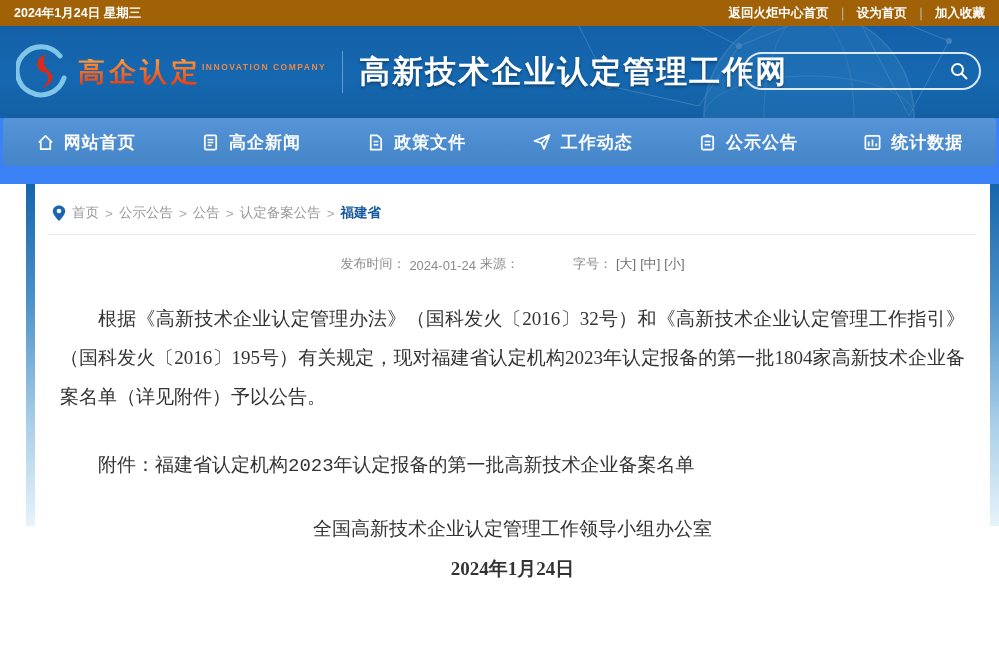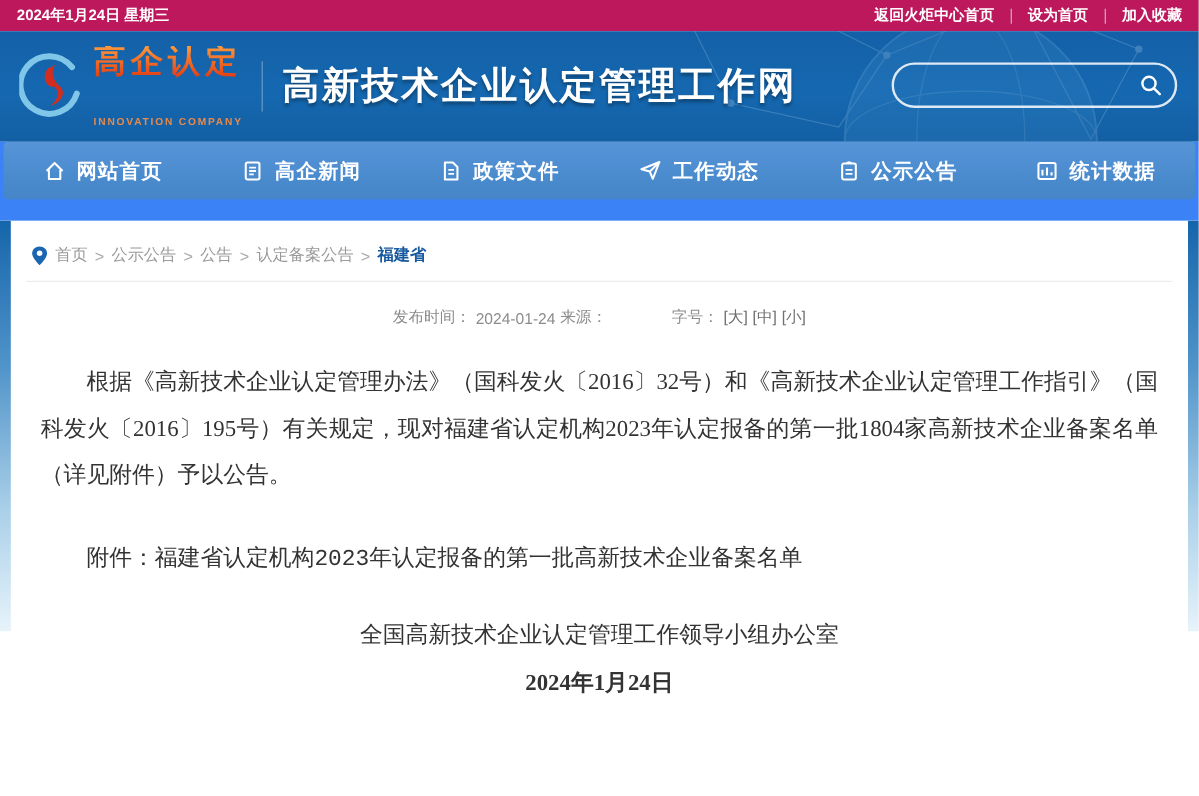--- a/index.html
+++ b/index.html
@@ -1,37 +1,37 @@
 <!DOCTYPE html>
 <html><head>
 <meta charset="utf-8">
 <style>
   * { margin:0; padding:0; box-sizing:border-box; }
   html,body { width:999px; height:663px; overflow:hidden; }
   body { font-family:"Liberation Sans","DejaVu Sans",sans-serif; background:#fff; }
 
   
   .topbar {
-    height:26px; background:#be185d; color:#fff;
+    height:26px; background:#a16207; color:#fff;
     display:flex; justify-content:space-between; align-items:center;
     padding:0 14px; font-size:12.5px; font-weight:bold;
   }
   .topbar-links { display:flex; align-items:center; gap:8px; font-weight:bold; }
   .topbar-links a { color:#fff; text-decoration:none; cursor:pointer; }
   .tb-div { color:#bcd6ef; font-weight:normal; }
 
   
   .header {
     position:relative; height:92px;
     background:linear-gradient(180deg,#1460a8 0%,#1568b0 55%,#135fa4 100%);
     display:flex; align-items:center; padding:0 16px; overflow:hidden;
   }
   .globe-deco { position:absolute; right:30px; top:-40px; opacity:.22; pointer-events:none; }
   .logo-wrap { display:flex; align-items:center; gap:10px; z-index:2; }
-  .logo-texts { display:flex; flex-direction:column; line-height:1;gap:28px; }
+  .logo-texts { display:flex; flex-direction:row; line-height:1; }
   .logo-cn {
     font-size:27px; font-weight:bold; letter-spacing:4px;
     background:linear-gradient(180deg,#ff9a3c,#e23c12);
     -webkit-background-clip:text; background-clip:text; color:#f05a22;
     -webkit-text-fill-color:transparent;
   }
   .logo-en { font-size:8.5px; color:#e88a4a; letter-spacing:1.5px; margin-top:4px; font-weight:bold; }
   .hdr-sep { width:1px; height:42px; background:rgba(255,255,255,.35); margin:0 16px; }
   .site-title {
     color:#fff; font-size:31px; font-weight:bold; letter-spacing:2px;
@@ -55,21 +55,21 @@
     background:linear-gradient(180deg,#5794d8 0%,#4a8bce 60%,#4585c8 100%);
     display:flex; justify-content:space-around; align-items:center;
   }
   .nav-item {
     display:flex; align-items:center; gap:9px; color:#fff;
     font-size:17px; font-weight:bold; cursor:pointer; letter-spacing:1px;
   }
   .nav-ic { display:flex; align-items:center; }
 
   
-  .content { position:relative; height:342px; background:#fff; }
+  .content { position:relative; height:342px; background:#fff;margin-left:26px; }
   .edge { position:absolute; top:0; width:9px; height:100%; z-index:1;
     background:linear-gradient(180deg,#1565ab 0%,#4f93c9 35%,#a9cfe8 70%,#e7f3fa 100%); }
   .edge.left { left:0; } .edge.right { right:0; }
 
   .breadcrumb {
     display:flex; align-items:center; gap:6px;
     padding:20px 0 12px 26px; font-size:13.5px; color:#999;
   }
   .breadcrumb .crumb { color:#999; cursor:pointer; text-decoration:none; }
   .breadcrumb .sep { color:#aaa; }

